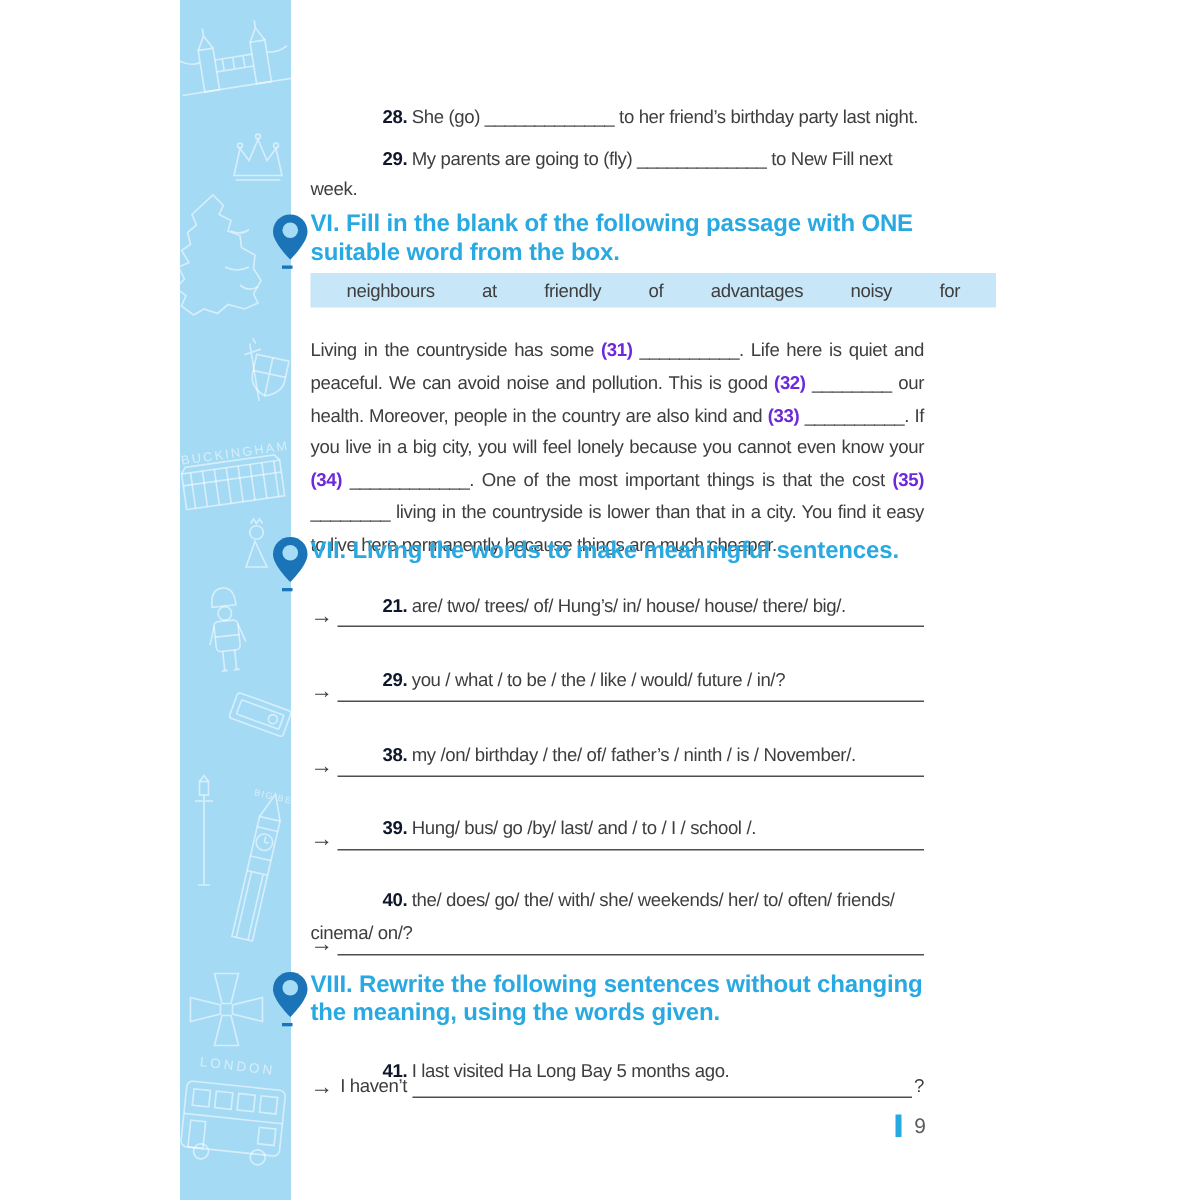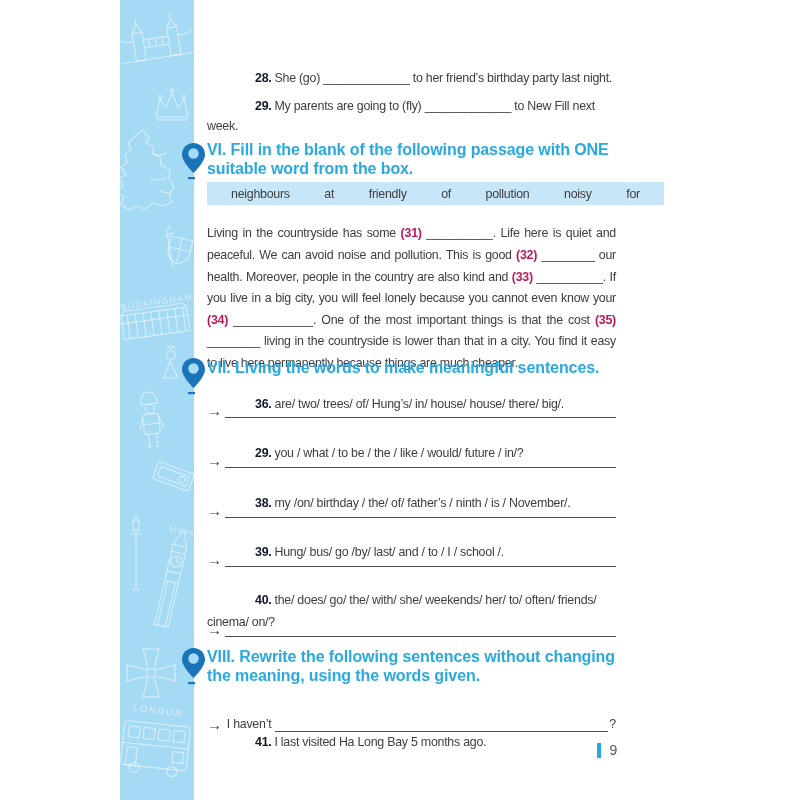--- a/index.html
+++ b/index.html
@@ -5,21 +5,21 @@
   html,body{margin:0;padding:0;background:#ffffff;}
   .page{position:relative;width:800px;height:800px;background:#ffffff;overflow:hidden;
         font-family:"Liberation Sans",sans-serif;color:#3e3e3e;}
   .sidebar{position:absolute;left:120px;top:0;width:74px;height:800px;background:#A5DAF5;}
   .doodles{position:absolute;left:0;top:0;}
   .blk{position:absolute;left:207px;width:409px;font-size:12.4px;letter-spacing:-0.25px;line-height:20px;}
   .item b{color:#0f172a;margin-right:3px;margin-left:48px;}
   .hdr{color:#29A9E1;font-weight:bold;font-size:16px;line-height:18.5px;letter-spacing:-0.1px;}
   .wordbox{display:flex;justify-content:space-between;background:#C7E6F8;padding:4px 24px;height:15px;align-items:center;}
   .passage{text-align:justify;line-height:21.6px;}
-  .passage b{color:#be185d;}
+  .passage b{color:#6d28d9;}
   .ansline{display:flex;align-items:flex-end;height:19px;}
   .ansline .arrow{font-size:15px;font-weight:bold;color:#3a3a3a;margin-right:3px;line-height:15px;}
   .ansline .astart{margin:0 4px 0 2px;line-height:15px;}
   .ansline .aend{margin-left:1px;line-height:15px;}
   .ansline .line{flex:1;border-bottom:1.4px solid #4e4e4e;height:100%;}
   .pin{position:absolute;left:180px;width:27px;height:40px;}
   .pagenum{position:absolute;left:597px;top:742px;display:flex;align-items:center;font-size:14px;color:#5a5a5a;}
   .pagenum .bar{width:3.5px;height:15px;background:#29A9E1;margin-right:9px;}
   svg text{font-family:"Liberation Sans",sans-serif;}
 </style>
@@ -135,37 +135,37 @@
       <rect x="8" y="36" width="7" height="2.2" fill="#1B74B8"></rect>
     </svg>
   </div>
   <div class="blk hdr" style="top:141px">VI. Fill in the blank of the following passage with ONE suitable word from the box.</div>
 
   <div class="blk wordbox" style="top:182px">
     <span>neighbours</span>
     <span>at</span>
     <span>friendly</span>
     <span>of</span>
-    <span>pollution</span>
+    <span>advantages</span>
     <span>noisy</span>
     <span>for</span>
   </div>
 
   <p class="blk passage" style="top:211px"><span>Living in the countryside has some </span><b>(31)</b><span> __________. Life here is quiet and peaceful. We can avoid noise and pollution. This is good </span><b>(32)</b><span> ________ our health. Moreover, people in the country are also kind and </span><b>(33)</b><span> __________. If you live in a big city, you will feel lonely because you cannot even know your </span><b>(34)</b><span> ____________. One of the most important things is that the cost </span><b>(35)</b><span> ________ living in the countryside is lower than that in a city. You find it easy to live here permanently because things are much cheaper.</span></p>
 
   <div class="pin" style="top:356px">
     <svg width="27" height="40" viewBox="0 0 27 40">
       <path d="M13.5 2 C7 2 2 7 2 13.5 C2 21 13.5 32 13.5 32 C13.5 32 25 21 25 13.5 C25 7 20 2 13.5 2 Z" fill="#1B74B8"></path>
       <circle cx="13.5" cy="12.5" r="5.2" fill="#A6DCF5"></circle>
       <rect x="8" y="36" width="7" height="2.2" fill="#1B74B8"></rect>
     </svg>
   </div>
   <div class="blk hdr" style="top:359px">VII. Living the words to make meaningful sentences.</div>
 
-  <p class="blk item" style="top:382px"><b>36.</b><span>are/ two/ trees/ of/ Hung’s/ in/ house/ house/ there/ big/.</span></p>
+  <p class="blk item" style="top:382px"><b>21.</b><span>are/ two/ trees/ of/ Hung’s/ in/ house/ house/ there/ big/.</span></p>
   <div class="blk ansline" style="top:399px">
       <span class="arrow">→</span>
       <span class="line"></span>
     </div>
 
   <p class="blk item" style="top:431px"><b>29.</b><span>you / what / to be / the / like / would/ future / in/?</span></p>
   <div class="blk ansline" style="top:449px">
       <span class="arrow">→</span>
       <span class="line"></span>
     </div>
@@ -190,21 +190,21 @@
 
   <div class="pin" style="top:646px">
     <svg width="27" height="40" viewBox="0 0 27 40">
       <path d="M13.5 2 C7 2 2 7 2 13.5 C2 21 13.5 32 13.5 32 C13.5 32 25 21 25 13.5 C25 7 20 2 13.5 2 Z" fill="#1B74B8"></path>
       <circle cx="13.5" cy="12.5" r="5.2" fill="#A6DCF5"></circle>
       <rect x="8" y="36" width="7" height="2.2" fill="#1B74B8"></rect>
     </svg>
   </div>
   <div class="blk hdr" style="top:648px">VIII. Rewrite the following sentences without changing the meaning, using the words given.</div>
 
-  <p class="blk item" style="top:720px"><b>41.</b><span>I last visited Ha Long Bay 5 months ago.</span></p>
+  <p class="blk item" style="top:692px"><b>41.</b><span>I last visited Ha Long Bay 5 months ago.</span></p>
   <div class="blk ansline" style="top:713px">
       <span class="arrow">→</span>
       <span class="astart">I haven’t</span>
       <span class="line"></span>
       <span class="aend">?</span>
     </div>
 
   <div class="pagenum">
     <span class="bar"></span>
     <span>9</span>

